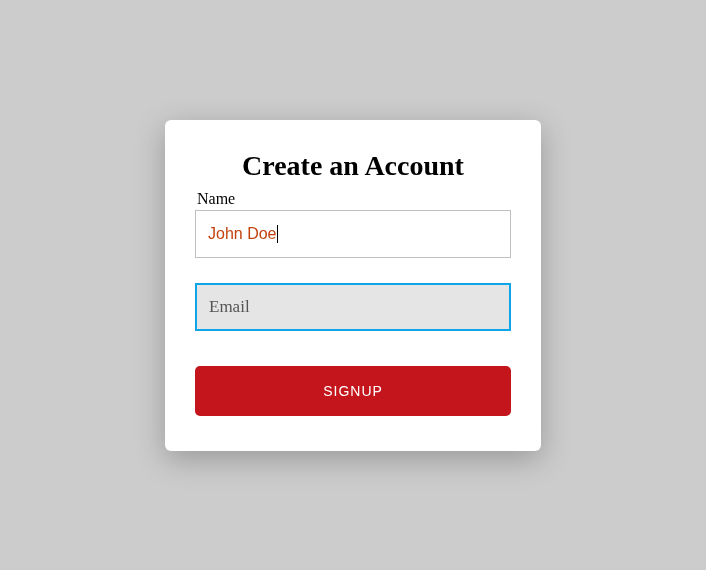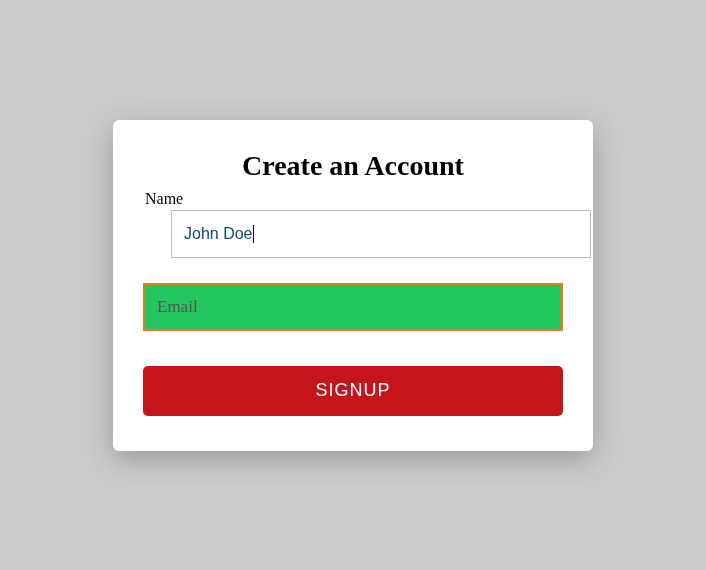--- a/index.html
+++ b/index.html
@@ -10,21 +10,21 @@
     body {
       width: 706px;
       height: 570px;
       background: #cccccc;
       display: flex;
       align-items: center;
       justify-content: center;
       font-family: Georgia, 'Times New Roman', serif;
     }
     .card {
-      width: 480px;
+      width: 376px;
       background: #ffffff;
       border-radius: 6px;
       box-shadow: 0 8px 30px rgba(0,0,0,0.25);
       padding: 30px 30px 35px 30px;
     }
     .title {
       text-align: center;
       font-family: Georgia, 'Times New Roman', serif;
       font-weight: bold;
       font-size: 28px;
@@ -37,27 +37,27 @@
     .field-label {
       display: block;
       font-size: 16px;
       color: #000000;
       margin-bottom: 2px;
       margin-left: 2px;
     }
     .input-box-dark {
       width: 100%;
       height: 48px;
-      border: 2px solid #f97316;
+      border: 2px solid #0ea5e9;
       padding: 12px 12px;
       font-size: 17px;
       font-family: Georgia, 'Times New Roman', serif;
       color: #666666;
       outline: none;
-      background: #22c55e;
+      background: #e5e5e5;
       display: flex;
       align-items: center;
       justify-content: space-between;
       position: relative;
     }
     .placeholder-text {
       color: #555555;
       font-family: Georgia, 'Times New Roman', serif;
     }
     .eye-button {
@@ -78,46 +78,45 @@
       width: 12px;
       height: 12px;
     }
     .signup-btn {
       width: 100%;
       height: 50px;
       background: #c4151c;
       color: #ffffff;
       border: none;
       border-radius: 5px;
-      font-size: 18px;
+      font-size: 14px;
       font-family: Arial, Helvetica, sans-serif;
       letter-spacing: 1px;
       cursor: pointer;
       margin-top: 10px;
     }
     .cursor-caret {
       display: inline-block;
       width: 1px;
       height: 18px;
       background: #000;
       vertical-align: middle;
       margin-left: 0;
     }
     .input-display {
       width: 100%;
       height: 48px;
       border: 1px solid #bfbfbf;
       padding: 0 12px;
       font-size: 16px;
       font-family: Arial, sans-serif;
-      color: #0c4a6e;
+      color: #c2410c;
       background: #ffffff;
       display: flex;
       align-items: center;
-      margin-left: 28px;
     }
   </style>
 </head>
 <body>
 
 <div class="card">
   <h1 class="title">Create an Account</h1>
 
   <div class="field-group">
     <label class="field-label">Name</label>

